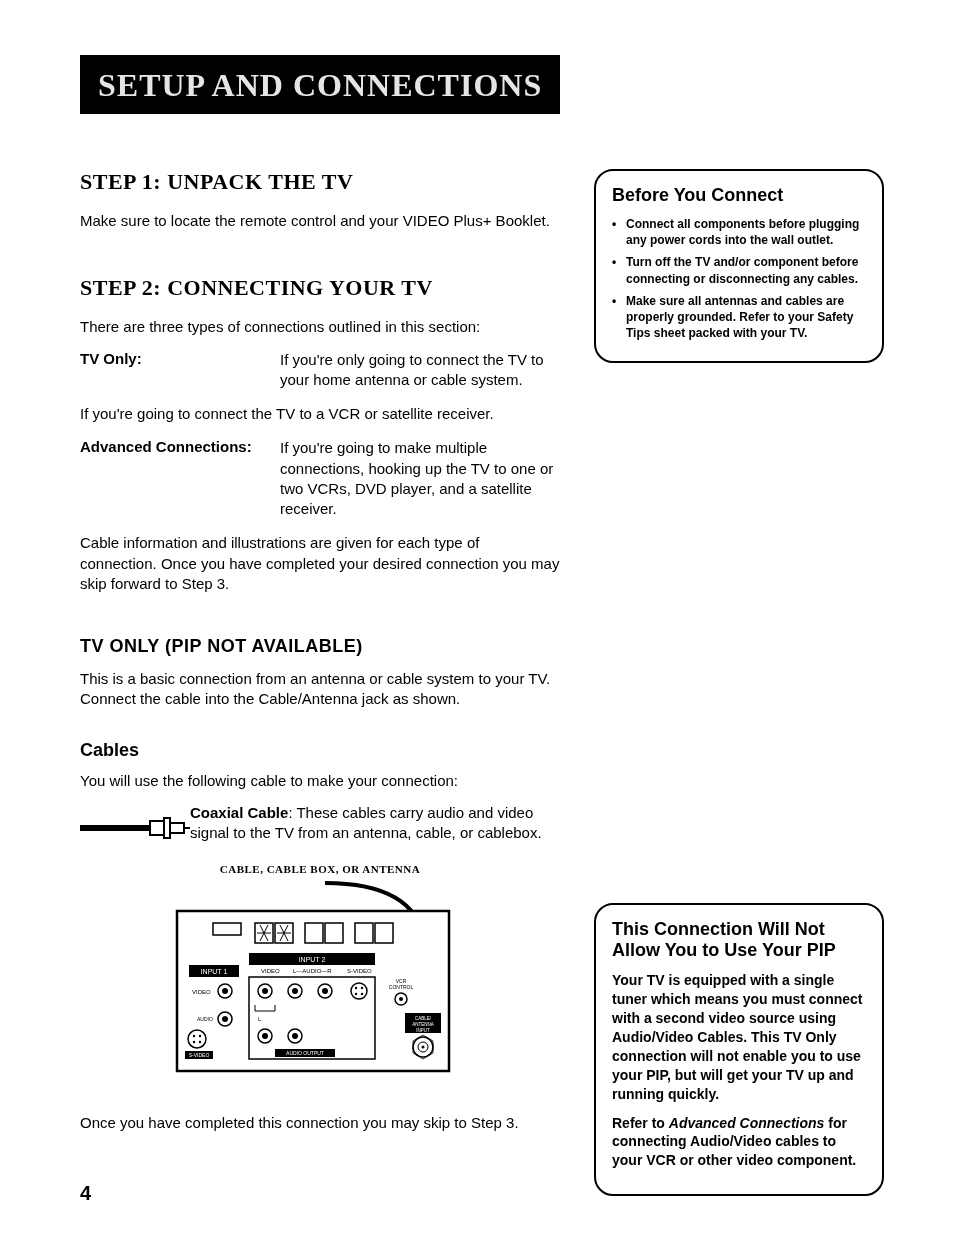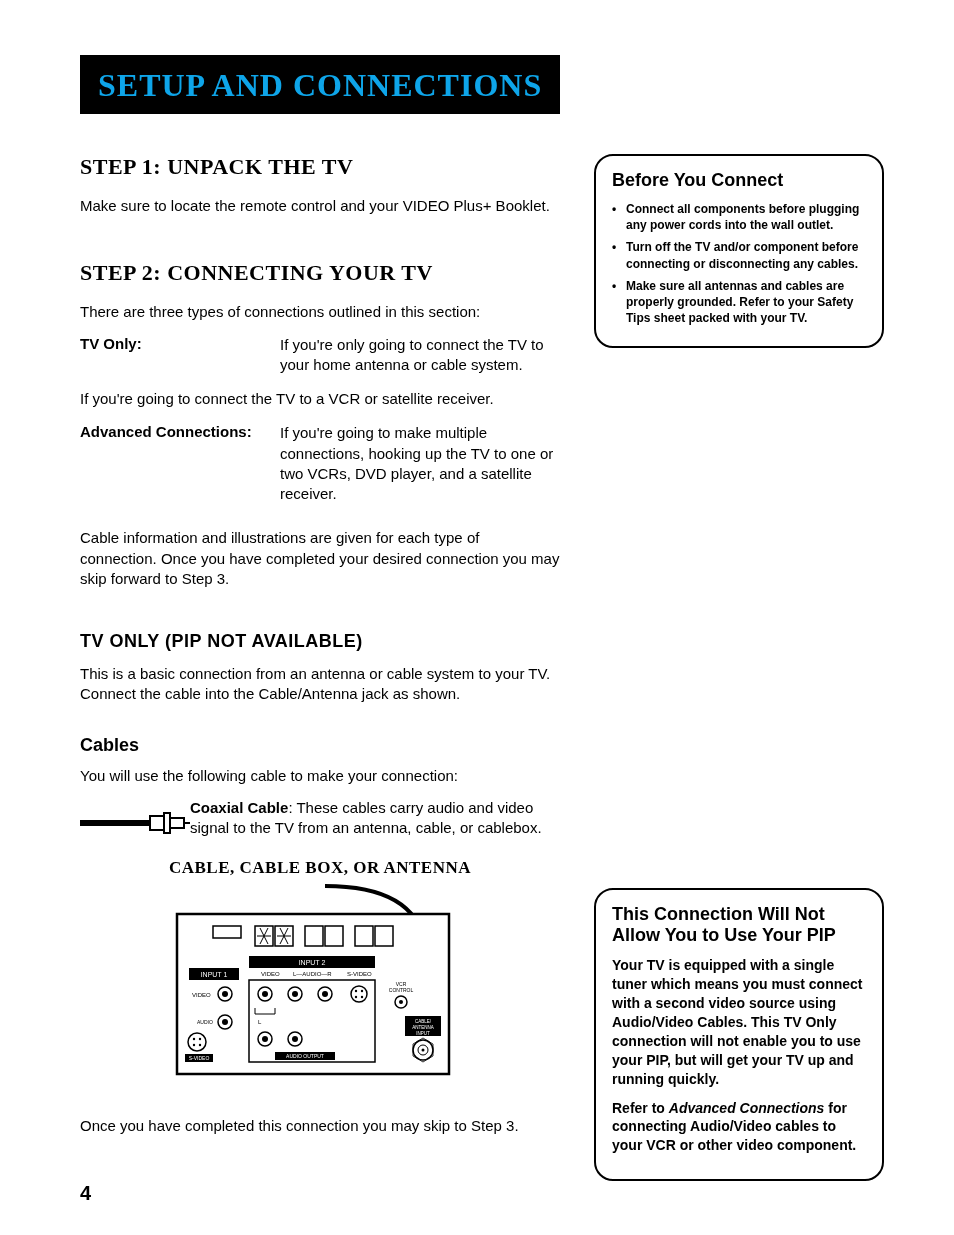--- a/index.html
+++ b/index.html
@@ -7,28 +7,28 @@
     font-family: "Myriad Pro", "Segoe UI", Arial, sans-serif;
     background: #fff;
     color: #000;
     width: 954px;
     height: 1235px;
     position: relative;
     padding: 55px 70px 60px 80px;
   }
   .banner {
     background: #000;
-    color: #0ea5e9;
+    color: #e5e5e5;
     font-family: "Trajan Pro", "Optima", "Palatino", serif;
     font-weight: bold;
     font-size: 32px;
     letter-spacing: 1px;
     padding: 12px 18px 10px 18px;
     display: inline-block;
-    margin-bottom: 40px;
+    margin-bottom: 55px;
     font-variant: small-caps;
     text-transform: uppercase;
   }
   .row { display: flex; gap: 34px; }
   .left { flex: 1 1 480px; max-width: 480px; }
   .right { flex: 0 0 290px; }
   h2.step {
     font-family: "Trajan Pro", "Optima", "Palatino", serif;
     font-variant: small-caps;
     font-weight: bold;
@@ -48,21 +48,21 @@
     text-transform: uppercase;
   }
   h4.plain {
     font-family: "Myriad Pro", "Segoe UI", Arial, sans-serif;
     font-weight: bold;
     font-size: 18px;
     margin-top: 30px;
     margin-bottom: 10px;
   }
   p { font-size: 15px; line-height: 1.35; margin-bottom: 12px; }
-  .def-table { margin: 10px 0 24px 0; }
+  .def-table { margin: 10px 0 14px 0; }
   .def-row { display: flex; gap: 10px; margin-bottom: 14px; }
   .def-term { flex: 0 0 190px; font-weight: bold; font-size: 15px; }
   .def-desc { flex: 1; font-size: 15px; line-height: 1.35; }
   .callout {
     border: 2px solid #000;
     border-radius: 19px;
     padding: 14px 16px 14px 16px;
     margin-bottom: 20px;
   }
   .callout h4 {
@@ -90,21 +90,21 @@
   .callout p.body { font-weight: bold; font-size: 14px; line-height: 1.35; margin-bottom: 10px; }
   .callout .em { font-style: italic; }
   .cable-row { display: flex; margin-top: 6px; margin-bottom: 18px; align-items: flex-end; }
   .cable-icon { flex: 0 0 110px; margin-top: 4px; }
   .cable-desc { flex: 1; font-size: 15px; line-height: 1.35; }
   .cable-desc b { font-weight: bold; }
   .diagram-wrap { margin: 20px 0 28px 0; }
   .diagram-label {
     font-family: "Trajan Pro", "Optima", "Palatino", serif;
     font-variant: small-caps;
-    font-size: 17px;
+    font-size: 11px;
     letter-spacing: 0.5px;
     text-align: center;
     margin-bottom: 6px;
     font-weight: bold;
     text-transform: uppercase;
   }
   .diagram-box {
     width: 290px;
     margin: 0 auto;
   }

